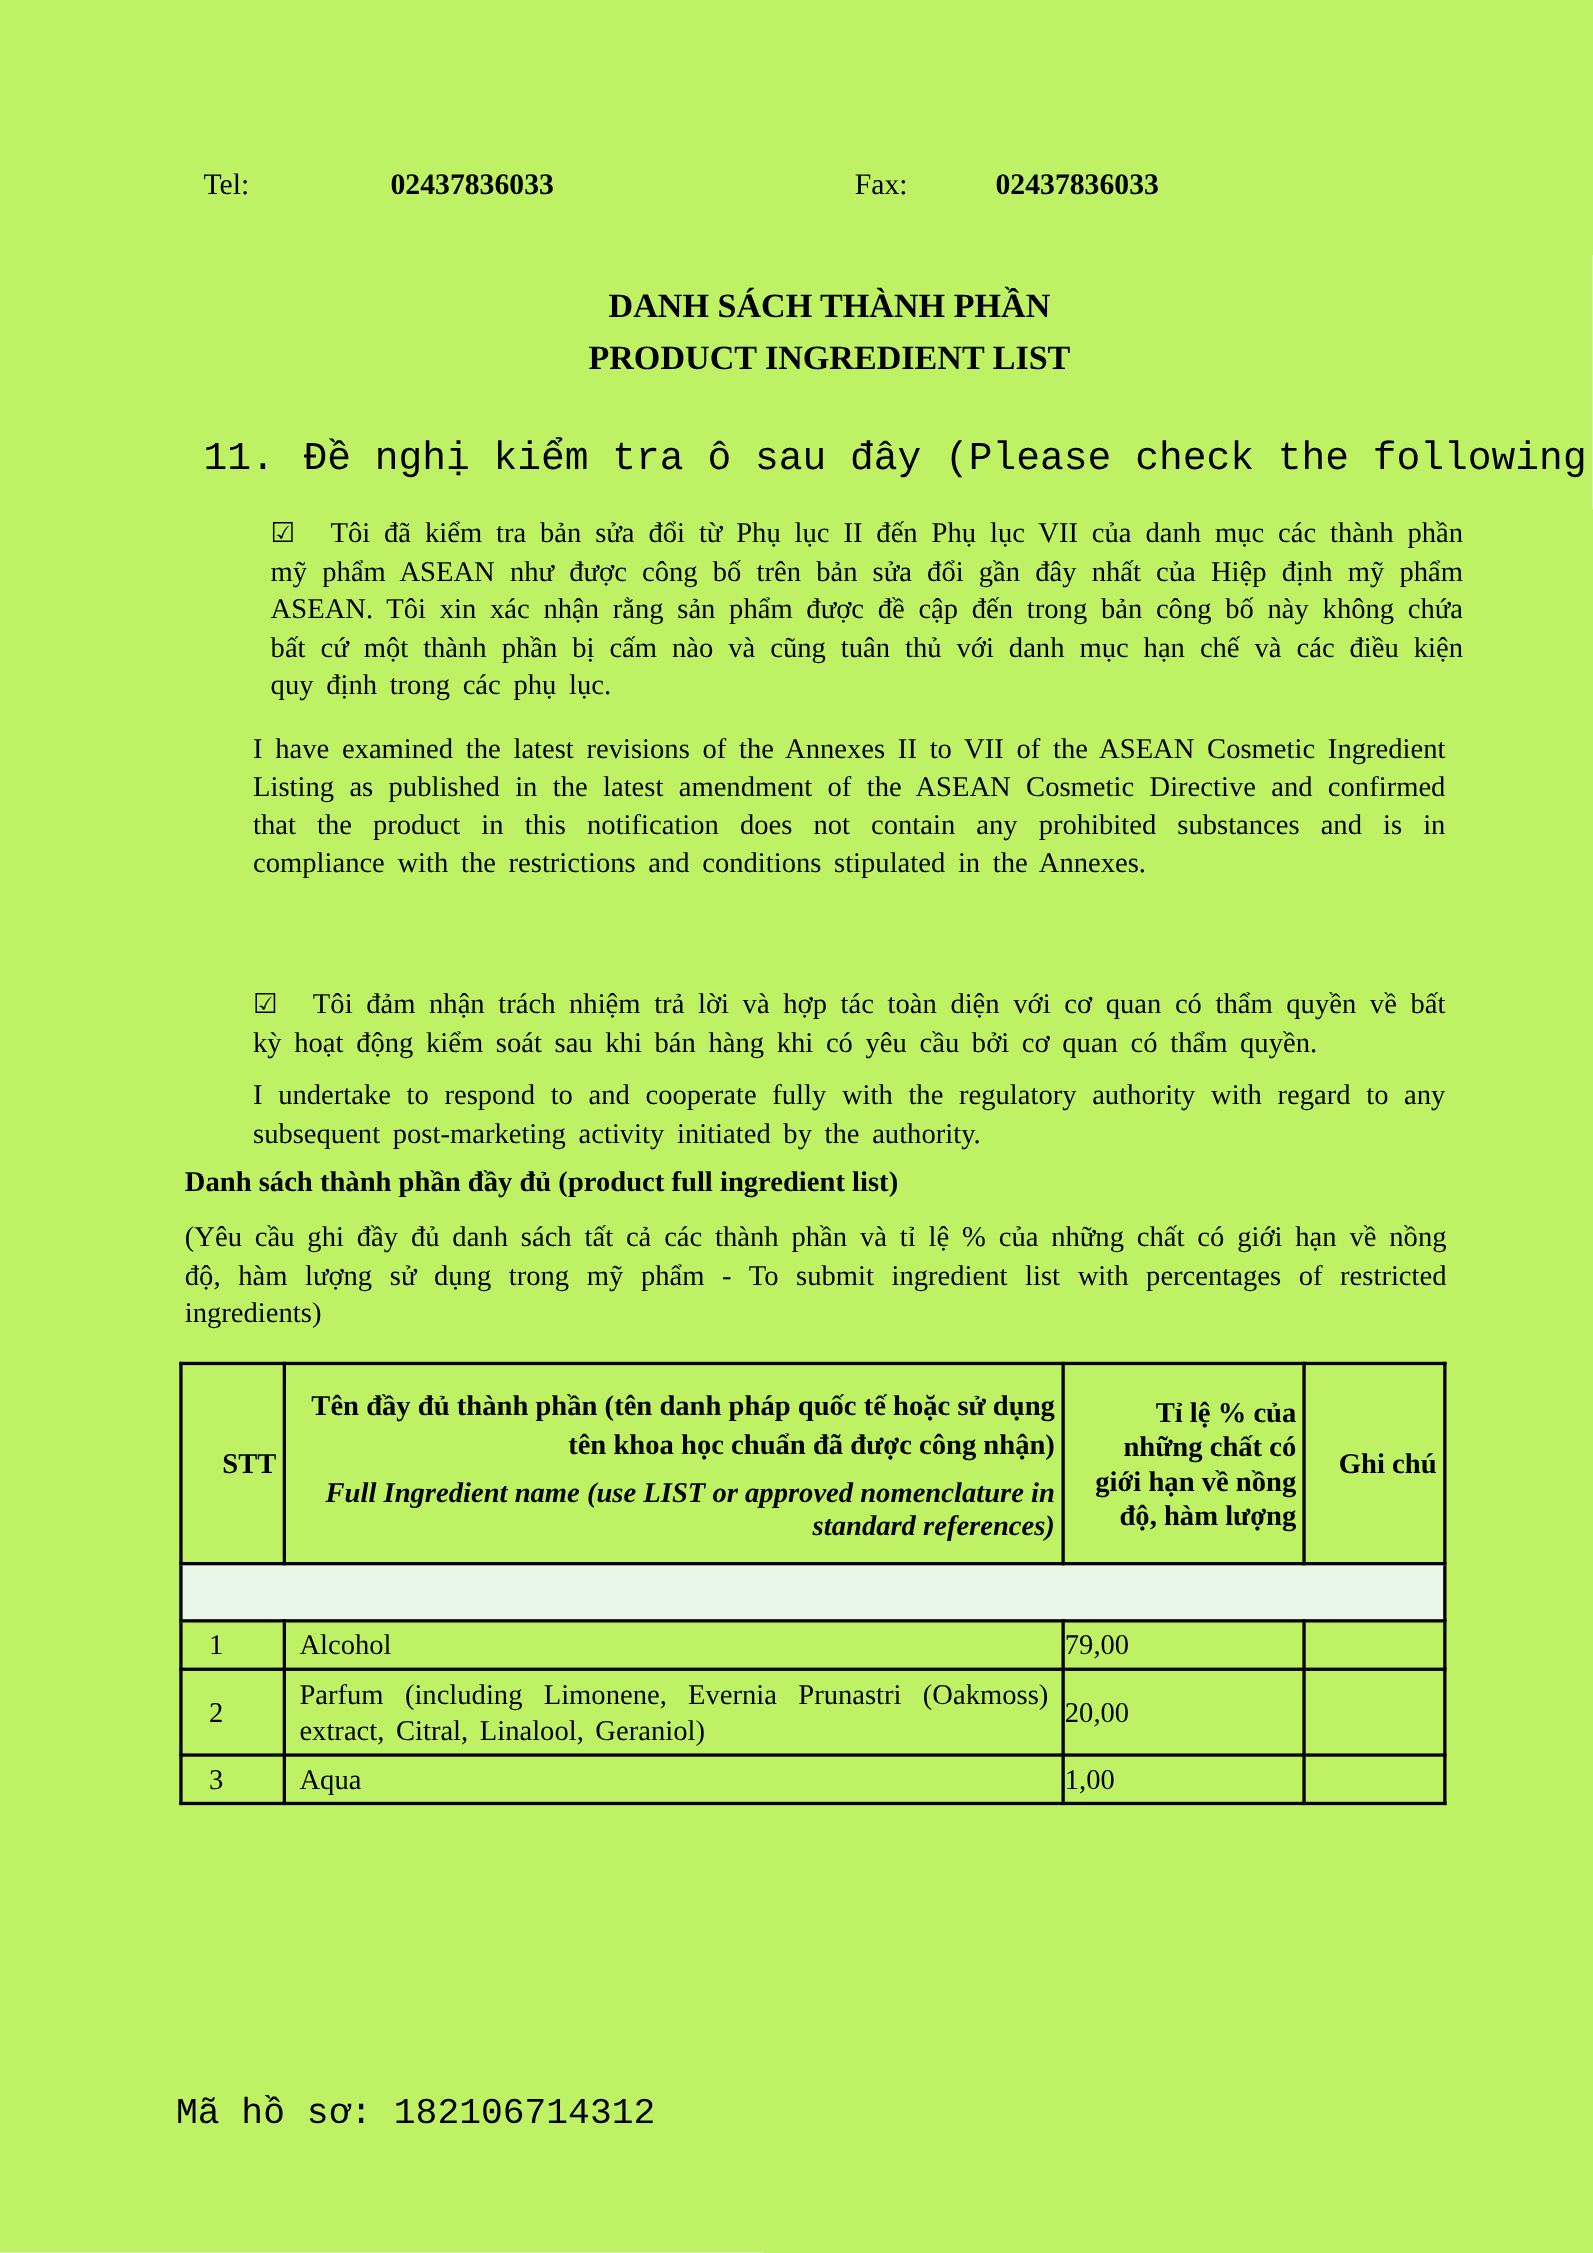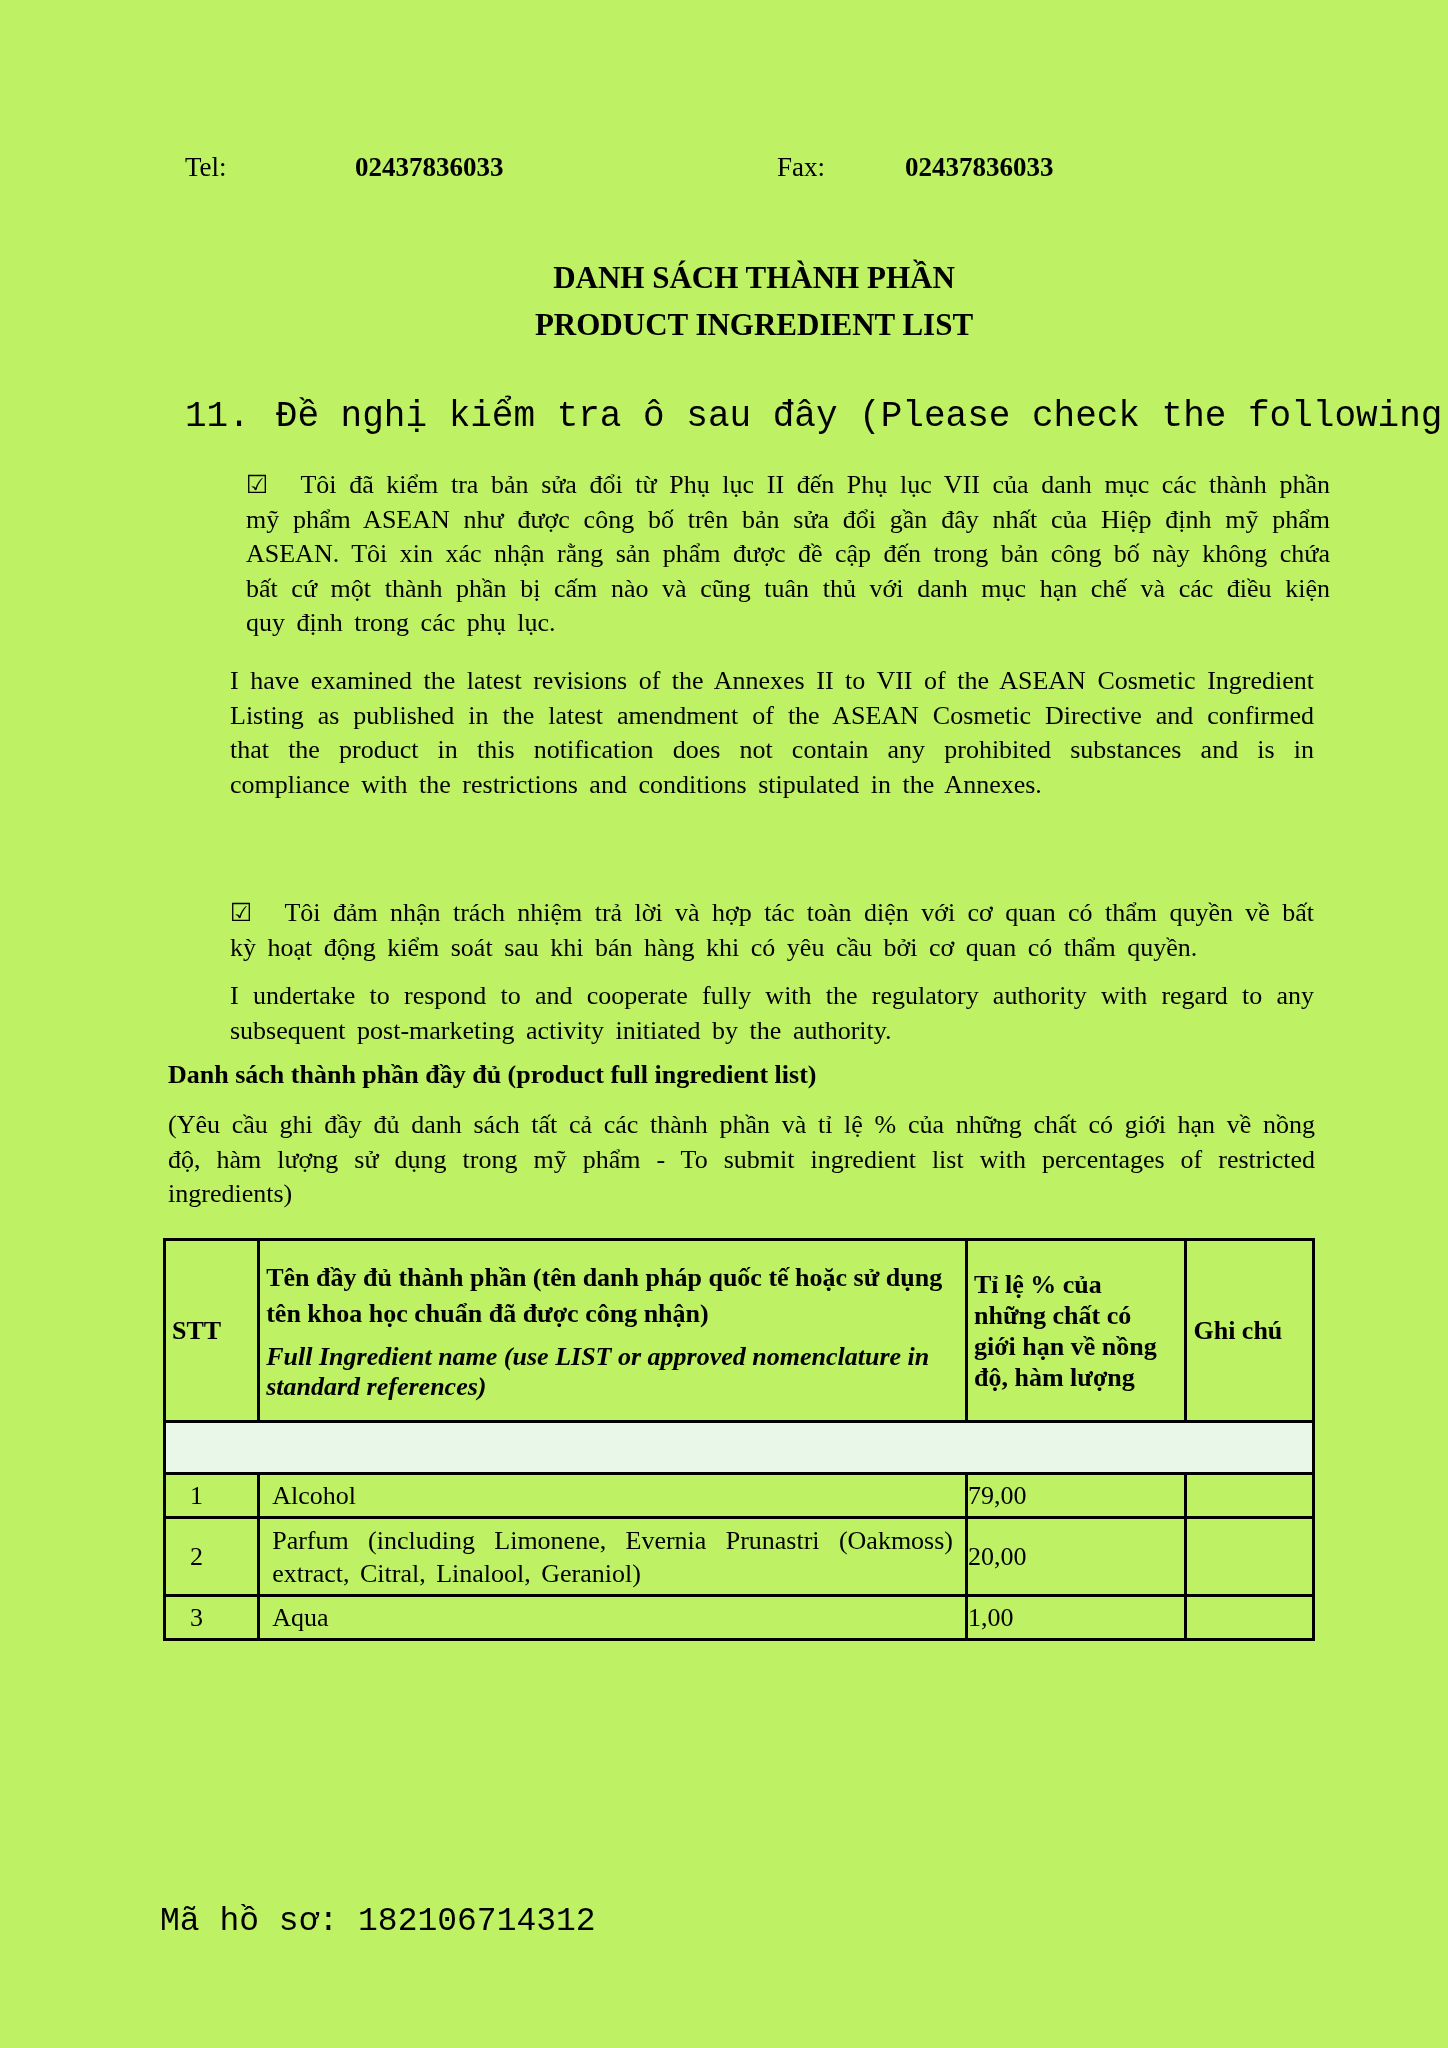--- a/index.html
+++ b/index.html
@@ -40,21 +40,21 @@
   .p-en2 { top:979px; }
 
   .list-heading { top:1060px; left:168px; width:1150px;
                   font-size:26px; font-weight:bold; }
   .list-note { top:1108px; left:168px; width:1147px; }
 
   
   .ing-table { position:absolute; top:1238px; left:163px; width:1152px;
                border-collapse:collapse; table-layout:fixed; font-size:26px; }
   .ing-table td, .ing-table th { border:3px solid #000; vertical-align:middle; }
-  .hdr-row th { height:182px; font-weight:bold; text-align:left; padding:4px 6px; }
+  .hdr-row th { height:182px; font-weight:bold; text-align:right; padding:4px 6px; }
   .hdr-name-en { font-style:italic; margin-top:10px; }
   .hdr-name-vi { line-height:36px; }
   .hdr-pct { line-height:31px; }
   .spacer-row td { height:52px; }
   .r-single td { height:44px; }
   .r-double td { height:78px; }
   .c-stt { text-align:left; padding-left:24px; }
   .c-name { text-align:justify; word-spacing:4px; padding:2px 12px; line-height:33px; }
   .c-pct { text-align:left; }
 

